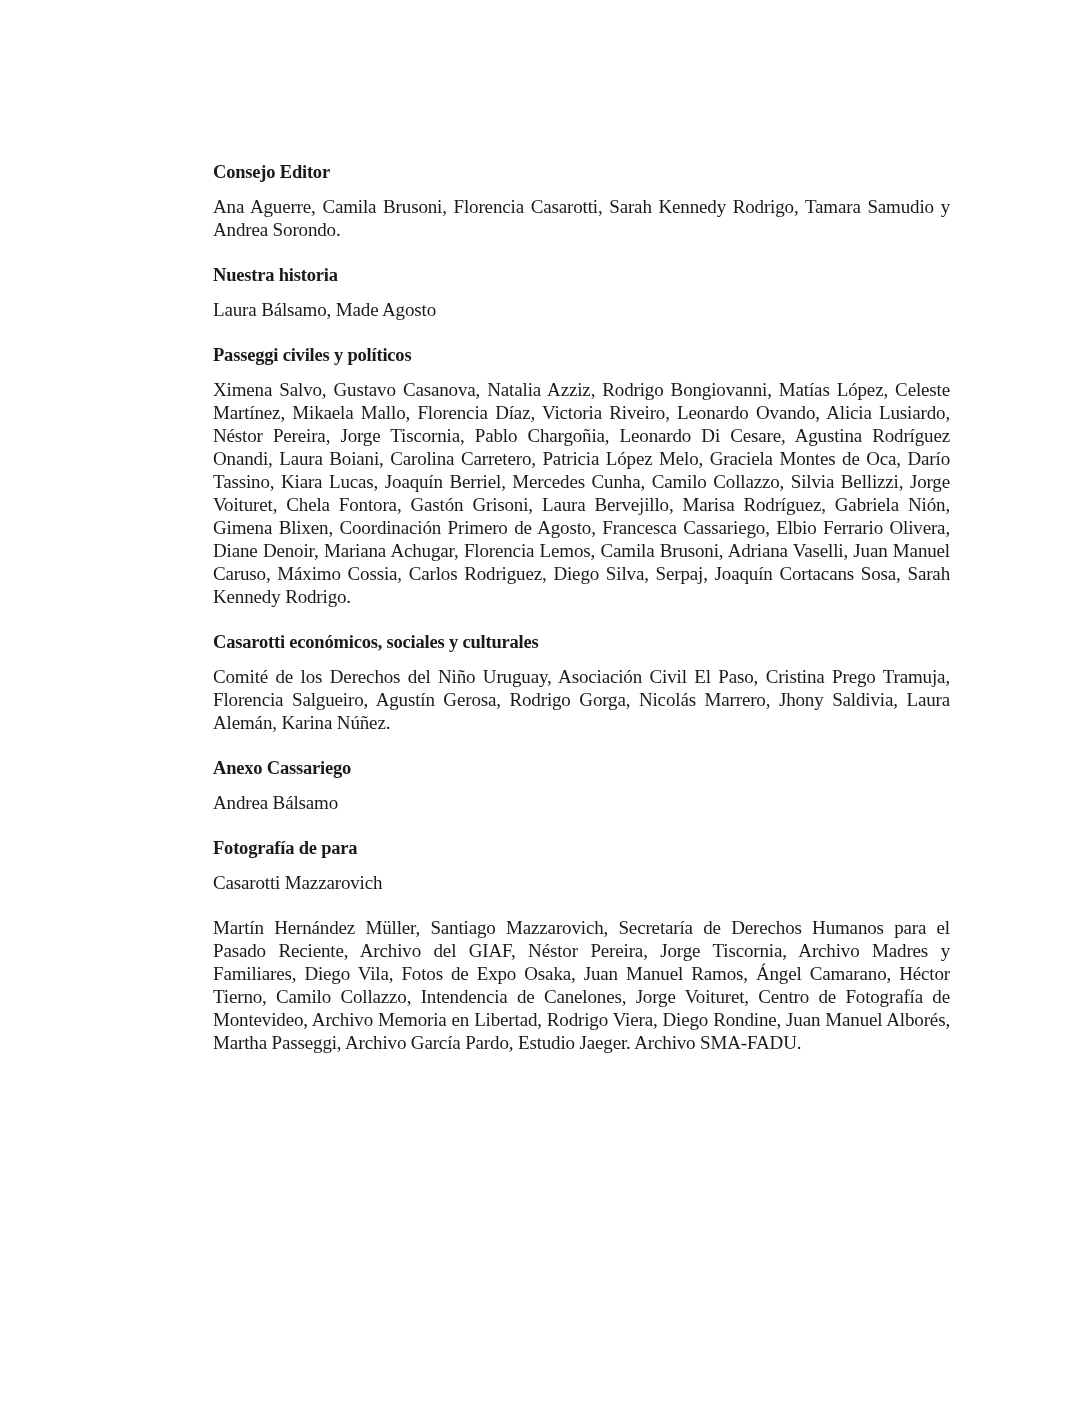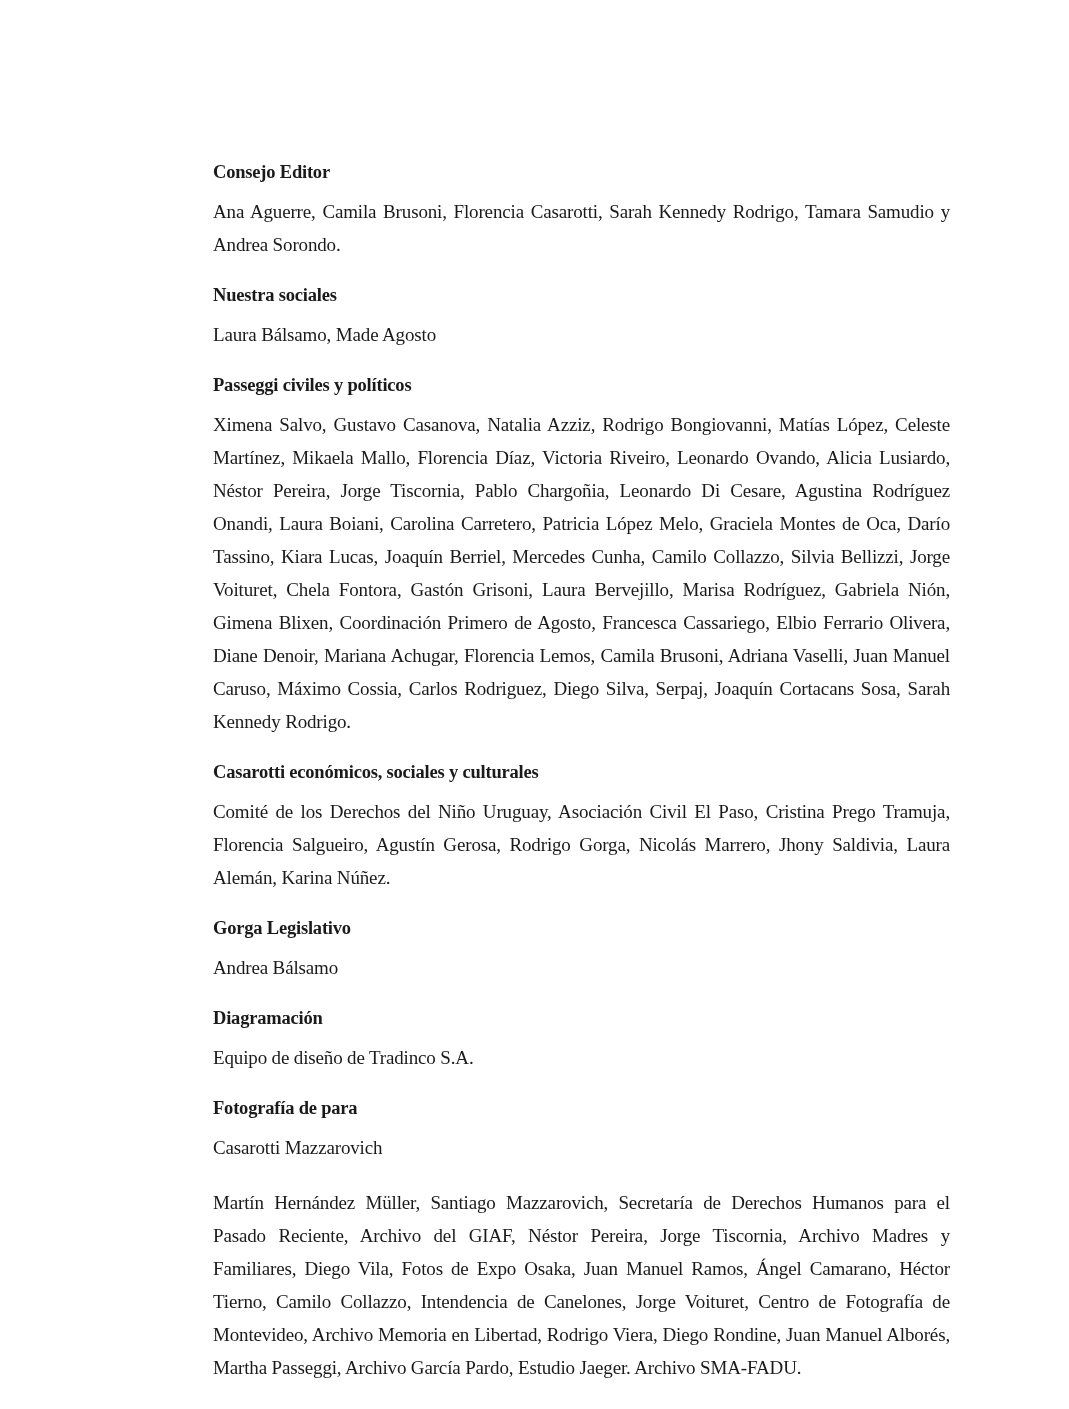--- a/index.html
+++ b/index.html
@@ -27,60 +27,56 @@
     }
     .section-title {
       font-weight: bold;
       font-size: 18.5px;
       line-height: 24px;
       margin: 0 0 11px 0;
       letter-spacing: -0.2px;
     }
     .section-body {
       font-size: 19px;
-      line-height: 33px;
+      line-height: 23px;
       text-align: justify;
       margin: 0 0 22px 0;
       letter-spacing: -0.15px;
     }
   </style>
 </head>
 <body>
 
 <div class="page">
 
   <div class="section">
     <h2 class="section-title">Consejo Editor</h2>
     <p class="section-body">Ana Aguerre, Camila Brusoni, Florencia Casarotti, Sarah Kennedy Rodrigo, Tamara Samudio y Andrea Sorondo.</p>
   </div>
 
   <div class="section">
-    <h2 class="section-title">Nuestra sociales</h2>
+    <h2 class="section-title">Nuestra historia</h2>
     <p class="section-body">Laura Bálsamo, Made Agosto</p>
   </div>
 
   <div class="section">
     <h2 class="section-title">Passeggi civiles y políticos</h2>
     <p class="section-body">Ximena Salvo, Gustavo Casanova, Natalia Azziz, Rodrigo Bongiovanni, Matías López, Celeste Martínez, Mikaela Mallo, Florencia Díaz, Victoria Riveiro, Leonardo Ovando, Alicia Lusiardo, Néstor Pereira, Jorge Tiscornia, Pablo Chargoñia, Leonardo Di Cesare, Agustina Rodríguez Onandi, Laura Boiani, Carolina Carretero, Patricia López Melo, Graciela Montes de Oca, Darío Tassino, Kiara Lucas, Joaquín Berriel, Mercedes Cunha, Camilo Collazzo, Silvia Bellizzi, Jorge Voituret, Chela Fontora, Gastón Grisoni, Laura Bervejillo, Marisa Rodríguez, Gabriela Nión, Gimena Blixen, Coordinación Primero de Agosto, Francesca Cassariego, Elbio Ferrario Olivera, Diane Denoir, Mariana Achugar, Florencia Lemos, Camila Brusoni, Adriana Vaselli, Juan Manuel Caruso, Máximo Cossia, Carlos Rodriguez, Diego Silva, Serpaj, Joaquín Cortacans Sosa, Sarah Kennedy Rodrigo.</p>
   </div>
 
   <div class="section">
     <h2 class="section-title">Casarotti económicos, sociales y culturales</h2>
     <p class="section-body">Comité de los Derechos del Niño Uruguay, Asociación Civil El Paso, Cristina Prego Tramuja, Florencia Salgueiro, Agustín Gerosa, Rodrigo Gorga, Nicolás Marrero, Jhony Saldivia, Laura Alemán, Karina Núñez.</p>
   </div>
 
   <div class="section">
-    <h2 class="section-title">Gorga Legislativo</h2>
+    <h2 class="section-title">Anexo Cassariego</h2>
     <p class="section-body">Andrea Bálsamo</p>
   </div>
 
-  <div class="section">
-    <h2 class="section-title">Diagramación</h2>
-    <p class="section-body">Equipo de diseño de Tradinco S.A.</p>
-  </div>
 
   <div class="section">
     <h2 class="section-title">Fotografía de para</h2>
     <p class="section-body">Casarotti Mazzarovich</p>
   </div>
 
   <div class="section">
     <p class="section-body">Martín Hernández Müller, Santiago Mazzarovich, Secretaría de Derechos Humanos para el Pasado Reciente, Archivo del GIAF, Néstor Pereira, Jorge Tiscornia, Archivo Madres y Familiares, Diego Vila, Fotos de Expo Osaka, Juan Manuel Ramos, Ángel Camarano, Héctor Tierno, Camilo Collazzo, Intendencia de Canelones, Jorge Voituret, Centro de Fotografía de Montevideo, Archivo Memoria en Libertad, Rodrigo Viera, Diego Rondine, Juan Manuel Alborés, Martha Passeggi, Archivo García Pardo, Estudio Jaeger. Archivo SMA-FADU.</p>
   </div>
 

